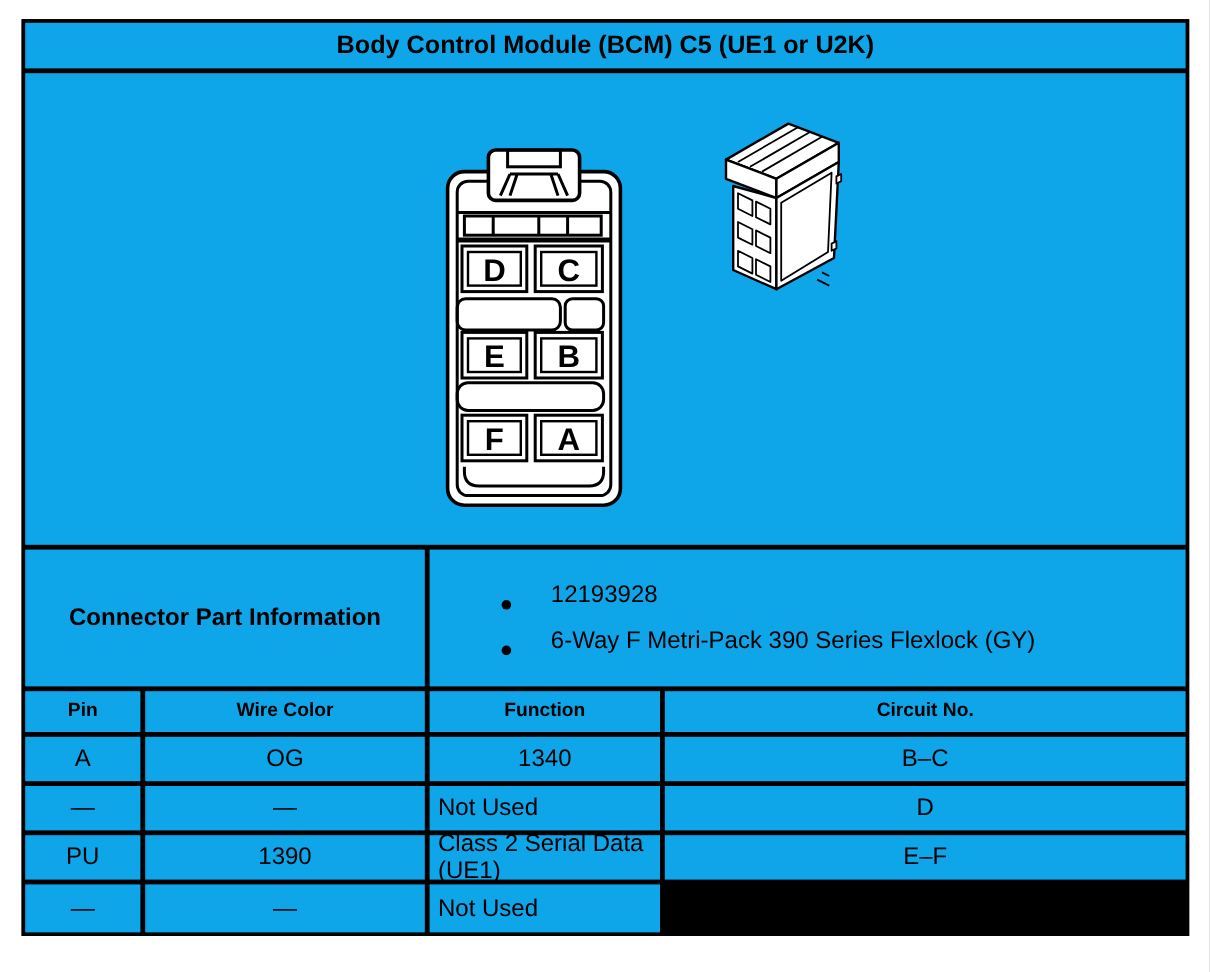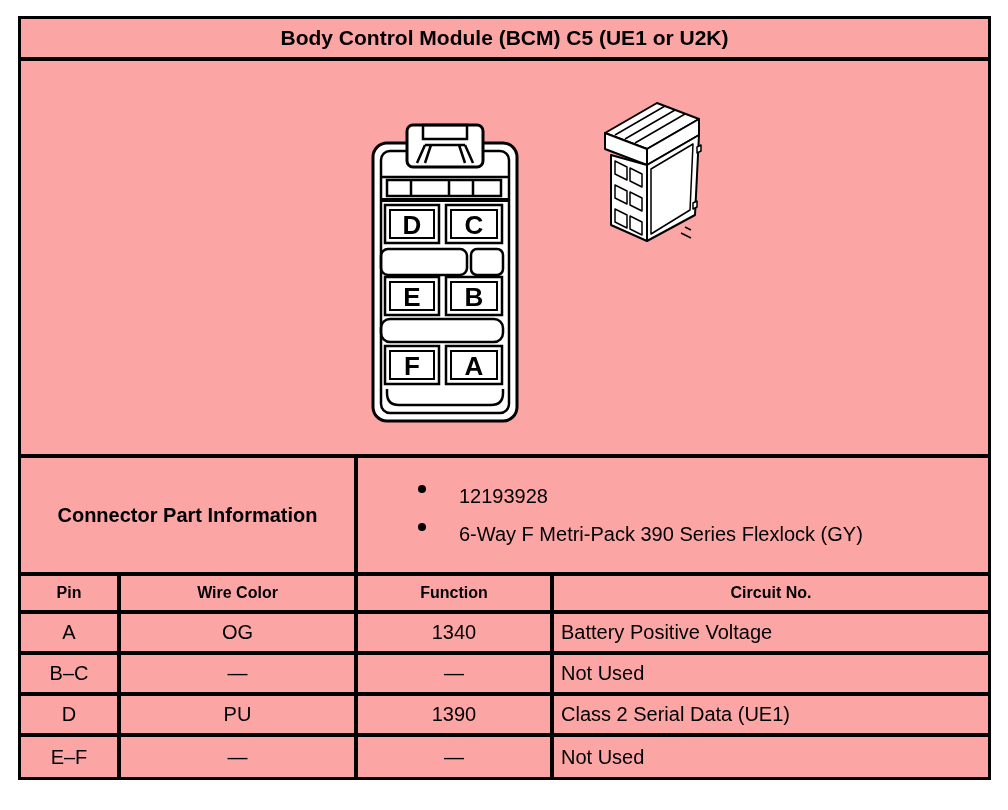--- a/index.html
+++ b/index.html
@@ -22,21 +22,21 @@
     top: 16px;
     width: 967px;
     height: 758px;
     border: 3px solid #000;
     background: #000; 
     display: grid;
     grid-template-columns: 96px 233px 192px 1fr;
     grid-template-rows: 38px 393px 114px 34px 37px 37px 37px 1fr;
     gap: 4px;
   }
-  .cell { background: #fca5a5; display: flex; align-items: center; }
+  .cell { background: #0ea5e9; display: flex; align-items: center; }
   .title-row {
     grid-column: 1 / -1;
     justify-content: center;
     font-size: 21px;
     font-weight: bold;
   }
   .diagram-cell {
     grid-column: 1 / -1;
     position: relative;
   }
@@ -50,21 +50,21 @@
   }
   .info-bullets {
     grid-column: 3 / -1;
     flex-direction: column;
     align-items: flex-start;
     justify-content: center;
     gap: 15px;
     padding-left: 60px;
     font-size: 20px;
   }
-  .bullet-item { display: flex; align-items: flex-start; }
+  .bullet-item { display: flex; align-items: flex-end; }
   .bullet {
     width: 8px; height: 8px;
     background: #000; border-radius: 50%;
     margin-right: 33px;
     flex: 0 0 auto;
   }
   .th {
     justify-content: center;
     font-size: 16px;
     font-weight: bold;
@@ -177,21 +177,20 @@
     </div>
 
     <div class="cell th">Pin</div>
     <div class="cell th">Wire Color</div>
     <div class="cell th">Function</div>
     <div class="cell th">Circuit No.</div>
 
     <div class="cell td c-center">A</div>
     <div class="cell td c-center">OG</div>
     <div class="cell td c-center">1340</div>
-    <div class="cell td c-left">Battery Positive Voltage</div>
 
     <div class="cell td c-center">B–C</div>
     <div class="cell td c-center">—</div>
     <div class="cell td c-center">—</div>
     <div class="cell td c-left">Not Used</div>
 
     <div class="cell td c-center">D</div>
     <div class="cell td c-center">PU</div>
     <div class="cell td c-center">1390</div>
     <div class="cell td c-left">Class 2 Serial Data (UE1)</div>

